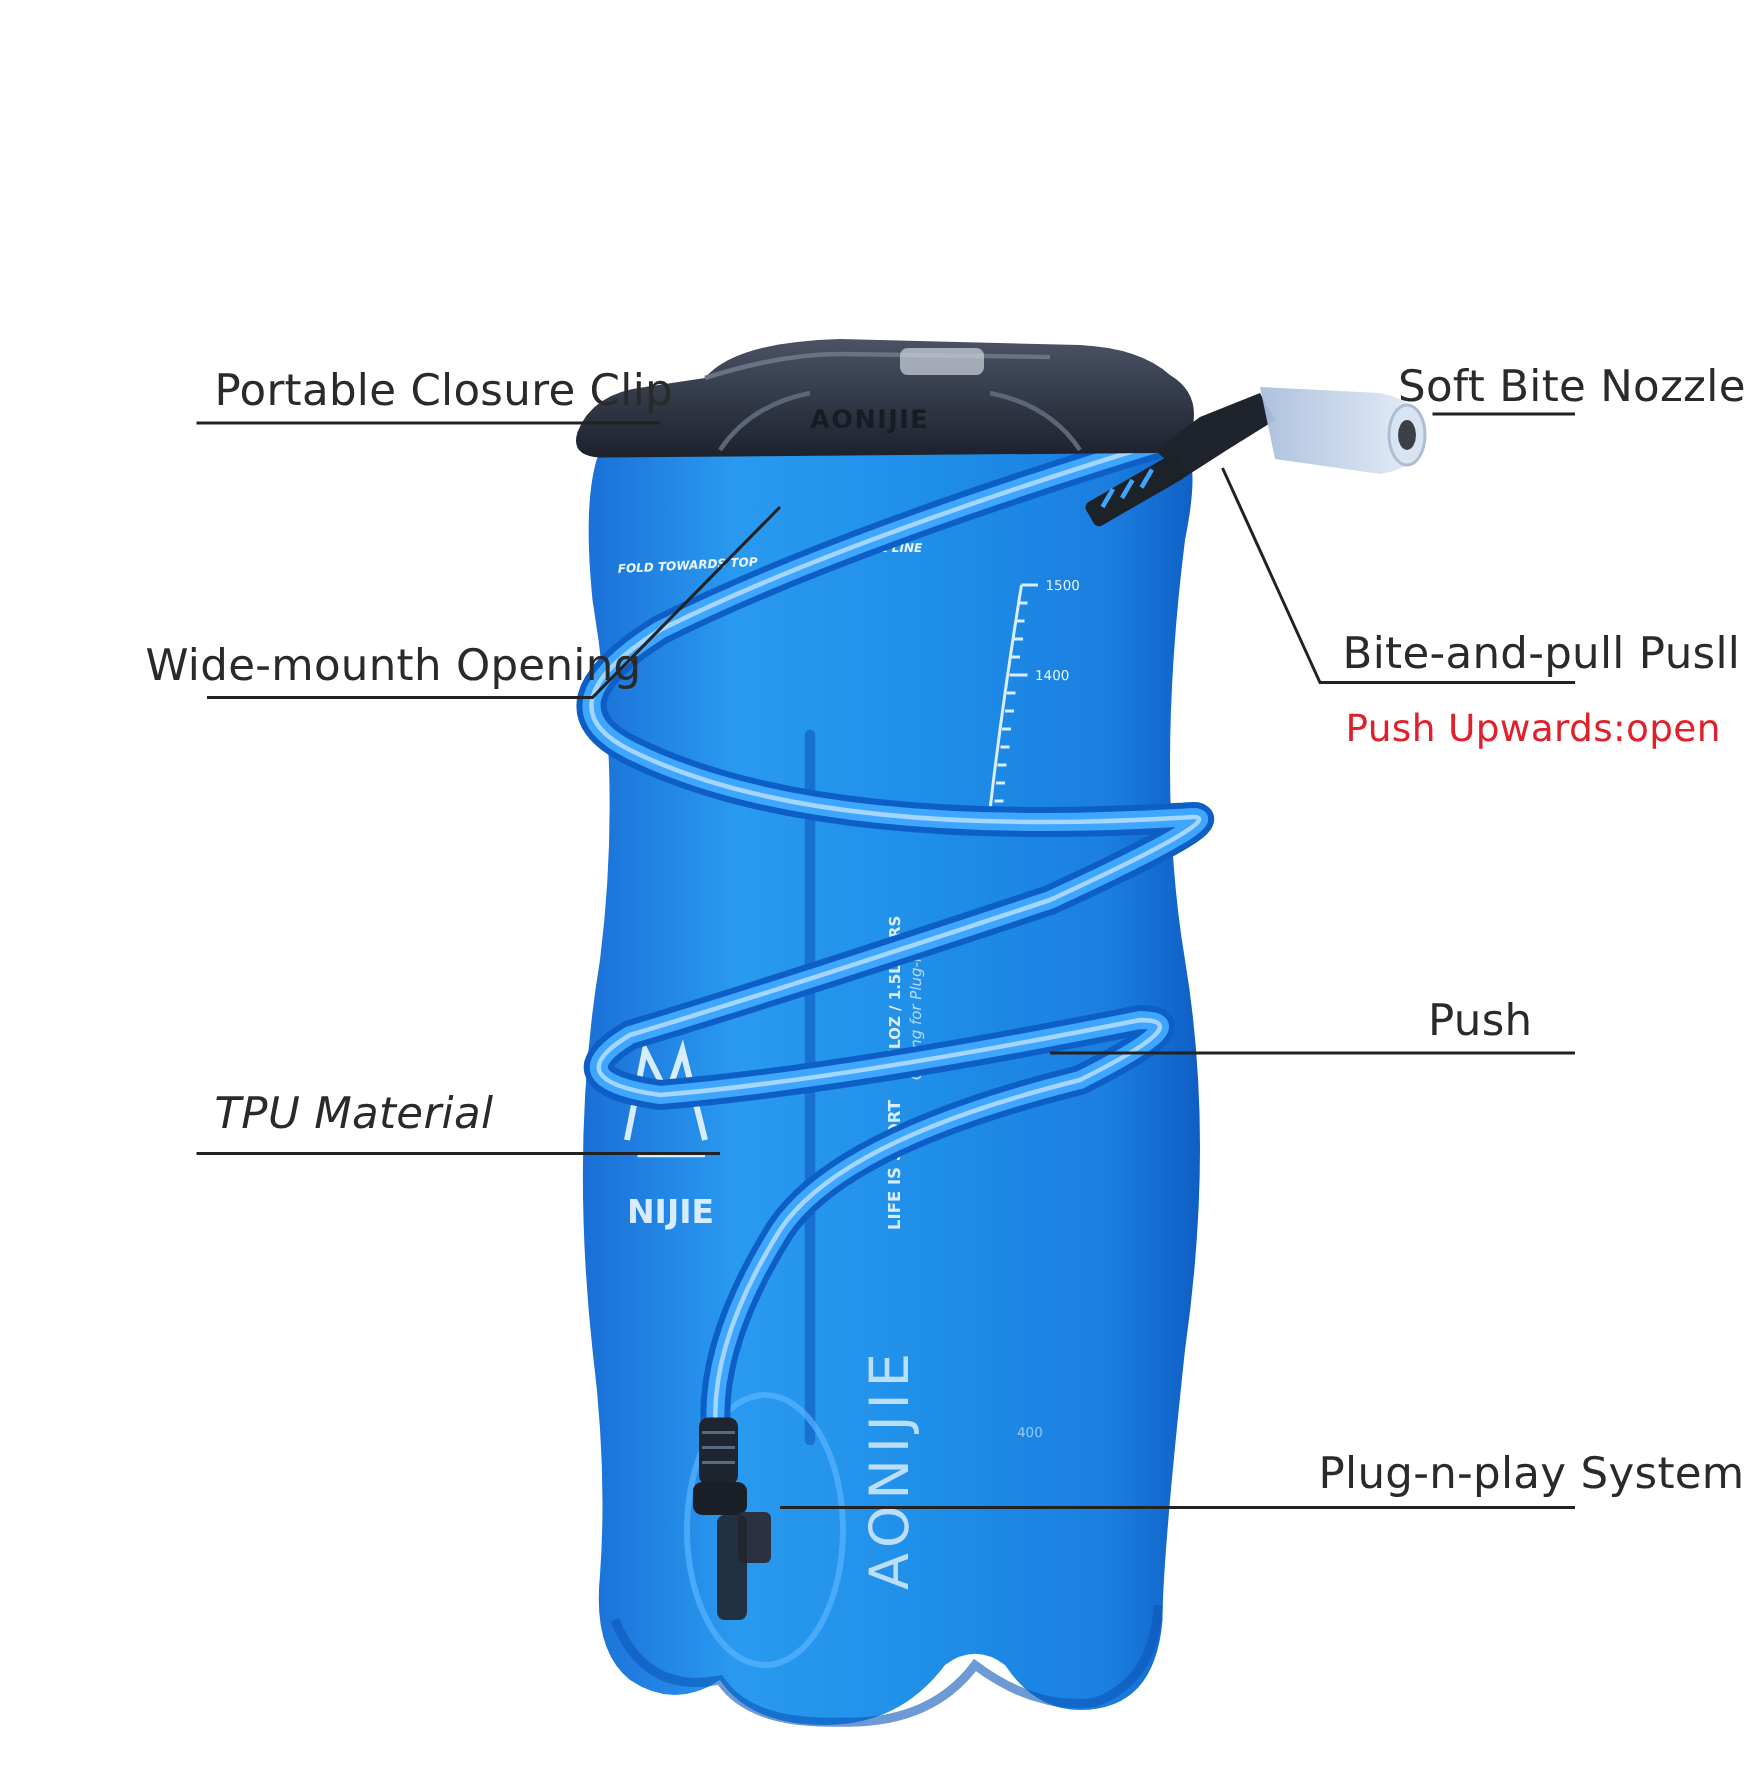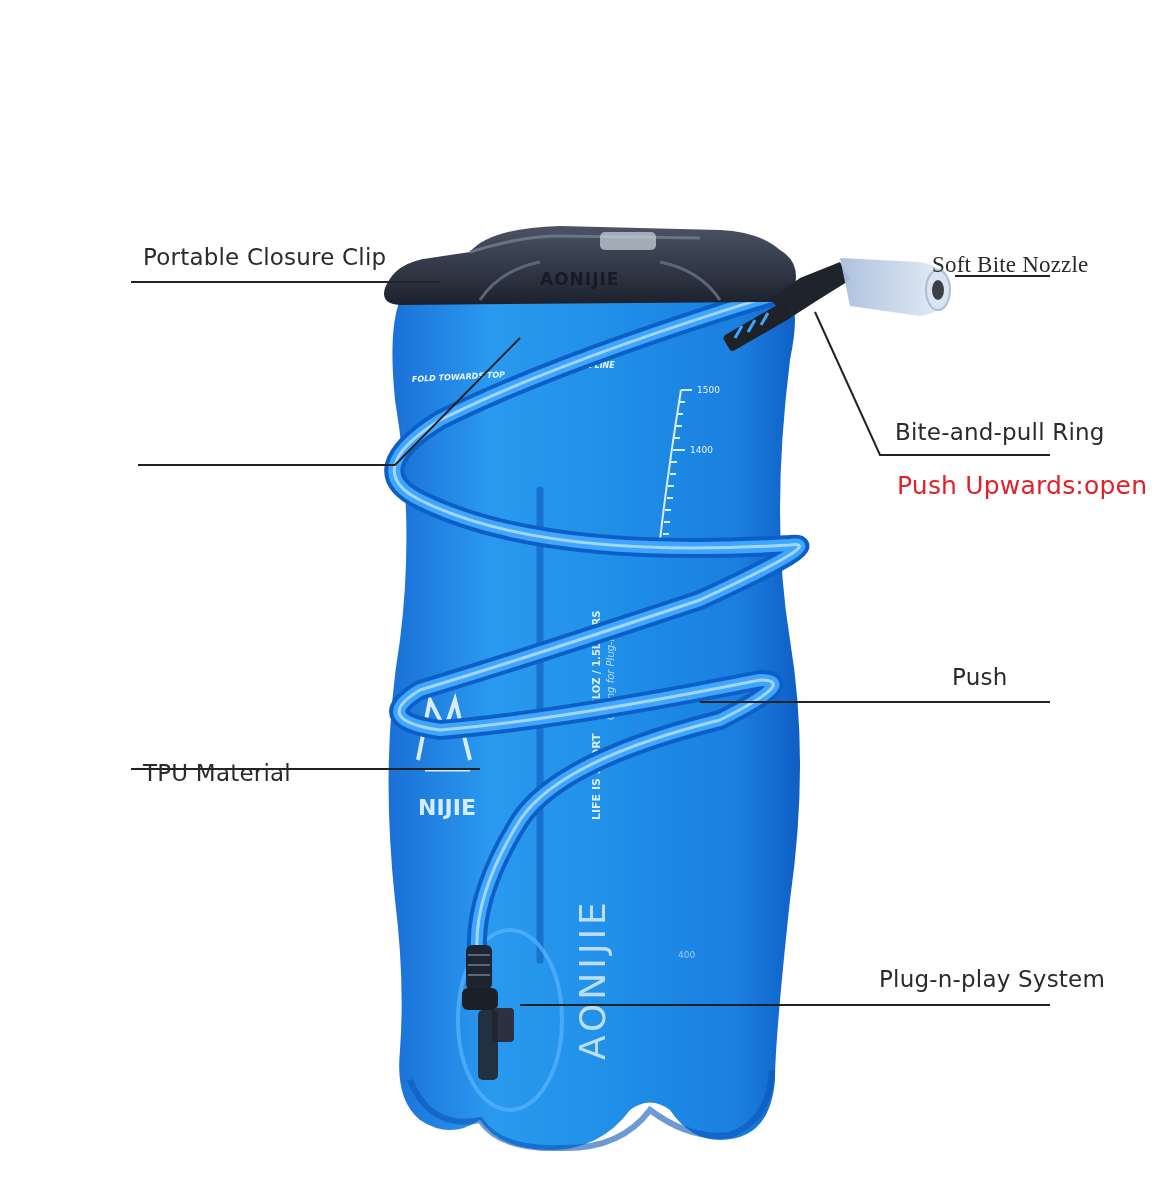--- a/index.html
+++ b/index.html
@@ -1,20 +1,20 @@
 <!DOCTYPE html>
 <html><head>
   <meta charset="utf-8">
   <style>
     html, body { margin: 0; padding: 0; background: #ffffff; }
     body { width: 1168px; height: 1180px; position: relative; overflow: hidden;
            font-family: "DejaVu Sans", sans-serif; }
     .stage { position: absolute; left: 0; top: 0; width: 1168px; height: 1180px; }
     svg.art { position: absolute; left: 0; top: 0; }
-    .label { position: absolute; font-size: 23px; color: #2a2a2a; white-space: nowrap;
+    .label { position: absolute; font-size: 29px; color: #2a2a2a; white-space: nowrap;
              letter-spacing: 0.2px; line-height: 1; text-align: center; }
     .note { position: absolute; font-size: 25px; color: #e0202a; white-space: nowrap;
             letter-spacing: 0.2px; line-height: 1; }
   </style>
 </head>
 <body>
 
 <div class="stage">
 
   <svg class="art" width="1168" height="1180" viewBox="0 0 1168 1180">
@@ -146,20 +146,21 @@
       <polyline points="955,276 1050,276"></polyline>
       <polyline points="138,465 395,465 520,338"></polyline>
       <polyline points="815,312 880,455 1050,455"></polyline>
       <polyline points="700,702 1050,702"></polyline>
       <polyline points="131,769 480,769"></polyline>
       <polyline points="520,1005 1050,1005"></polyline>
     </g>
   </svg>
 
   <div class="label" style="left:143px; top:246px;">Portable Closure Clip</div>
-  <div class="label" style="left:932px; top:253px;font-family:Liberation Serif, serif;">Soft Bite Nozzle</div>
-  <div class="label" style="left:895px; top:421px;">Bite-and-pull Ring</div>
+  <div class="label" style="left:932px; top:243px;">Soft Bite Nozzle</div>
+  <div class="label" style="left:97px; top:429px;">Wide-mounth Opening</div>
+  <div class="label" style="left:895px; top:421px;">Bite-and-pull Pusll</div>
   <div class="note" style="left:897px; top:473px;">Push Upwards:open</div>
   <div class="label" style="left:952px; top:666px;">Push</div>
-  <div class="label" style="left:143px; top:762px;">TPU Material</div>
+  <div class="label" style="left:143px; top:728px;font-style:italic;">TPU Material</div>
   <div class="label" style="left:879px; top:968px;">Plug-n-play System</div>
 
 </div>
 
 </body></html>

